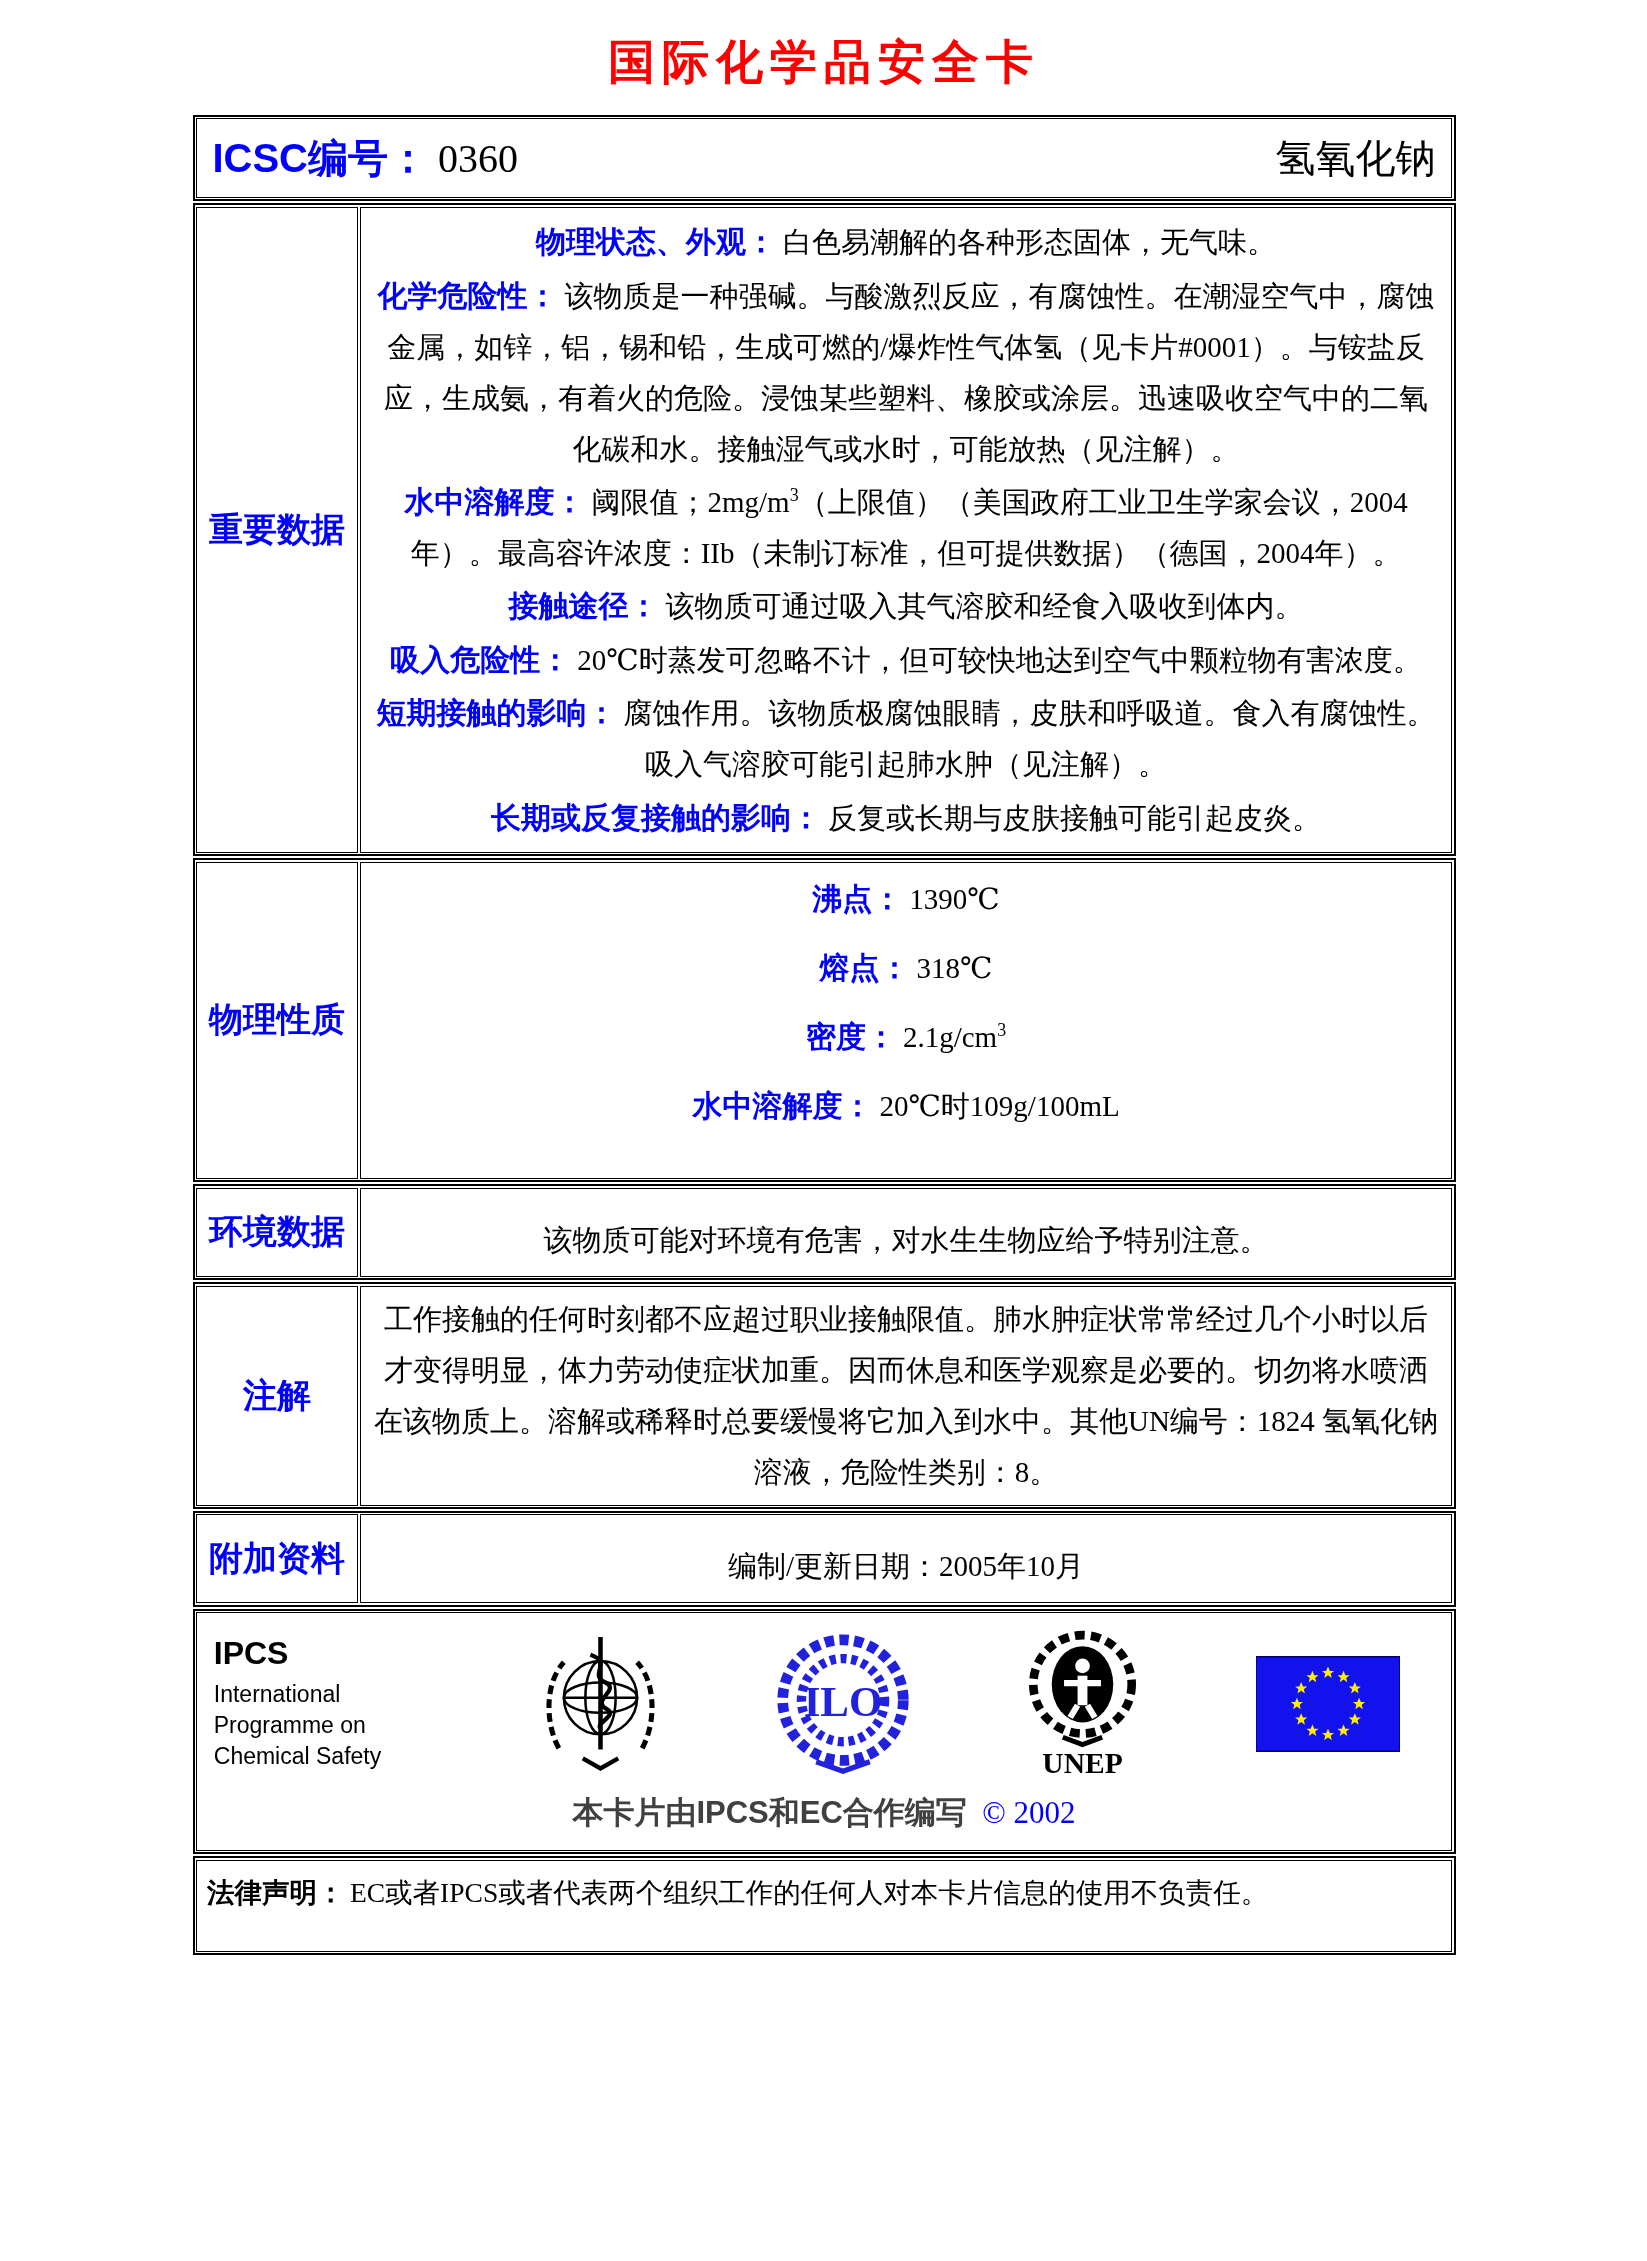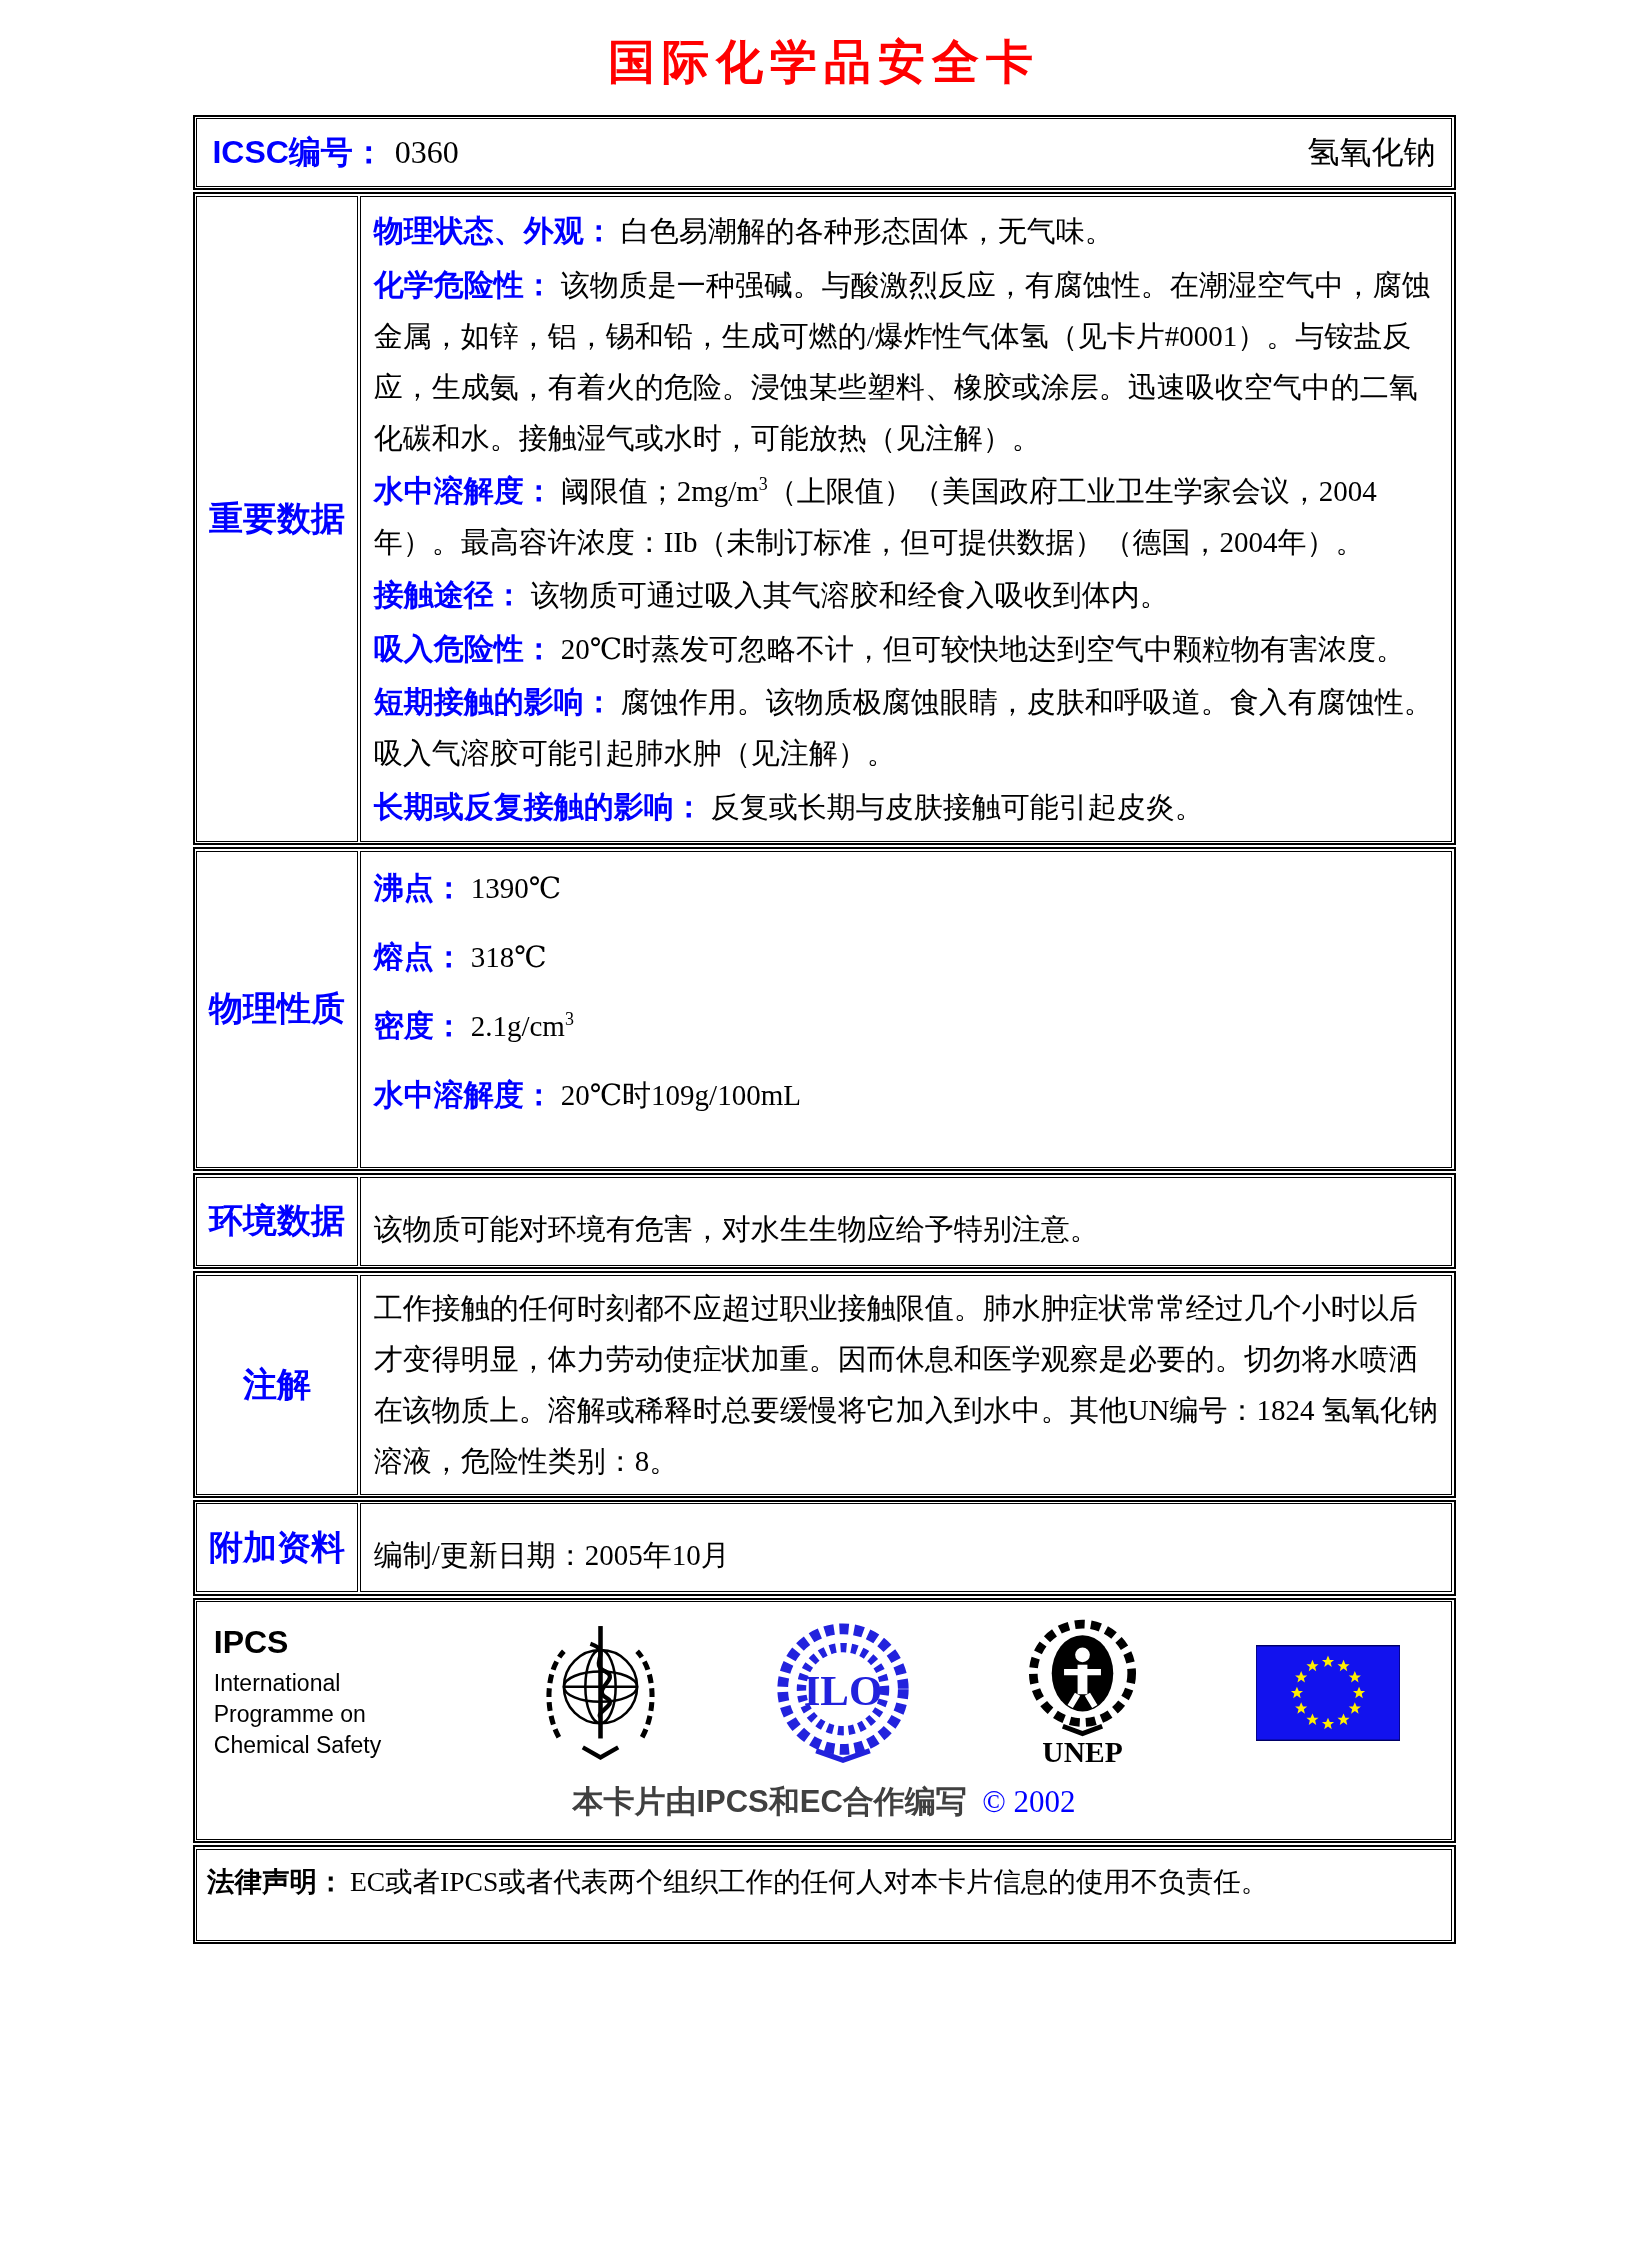--- a/index.html
+++ b/index.html
@@ -51,27 +51,28 @@
     font-family: "Liberation Sans", "DejaVu Sans", sans-serif;
     font-weight: bold;
     font-size: 34px;
     color: #0000ff;
   }
   .content-cell {
     flex: 1 1 auto;
     padding: 7px 12.7px;
     font-size: 29px;
     line-height: 51px;
+    text-align: center;
   }
   .header-cell {
     flex: 1 1 auto;
     display: flex;
     justify-content: space-between;
     padding: 11.3px 15.5px;
-    font-size: 32px;
+    font-size: 40px;
   }
   .hdr-left { white-space: nowrap; }
   .hdr-label {
     color: #0000ff;
     font-weight: bold;
     font-family: "Liberation Sans", "DejaVu Sans", sans-serif;
     margin-right: 10px;
   }
   .hdr-value { color: #000000; }
   .hdr-name { color: #000000; }

